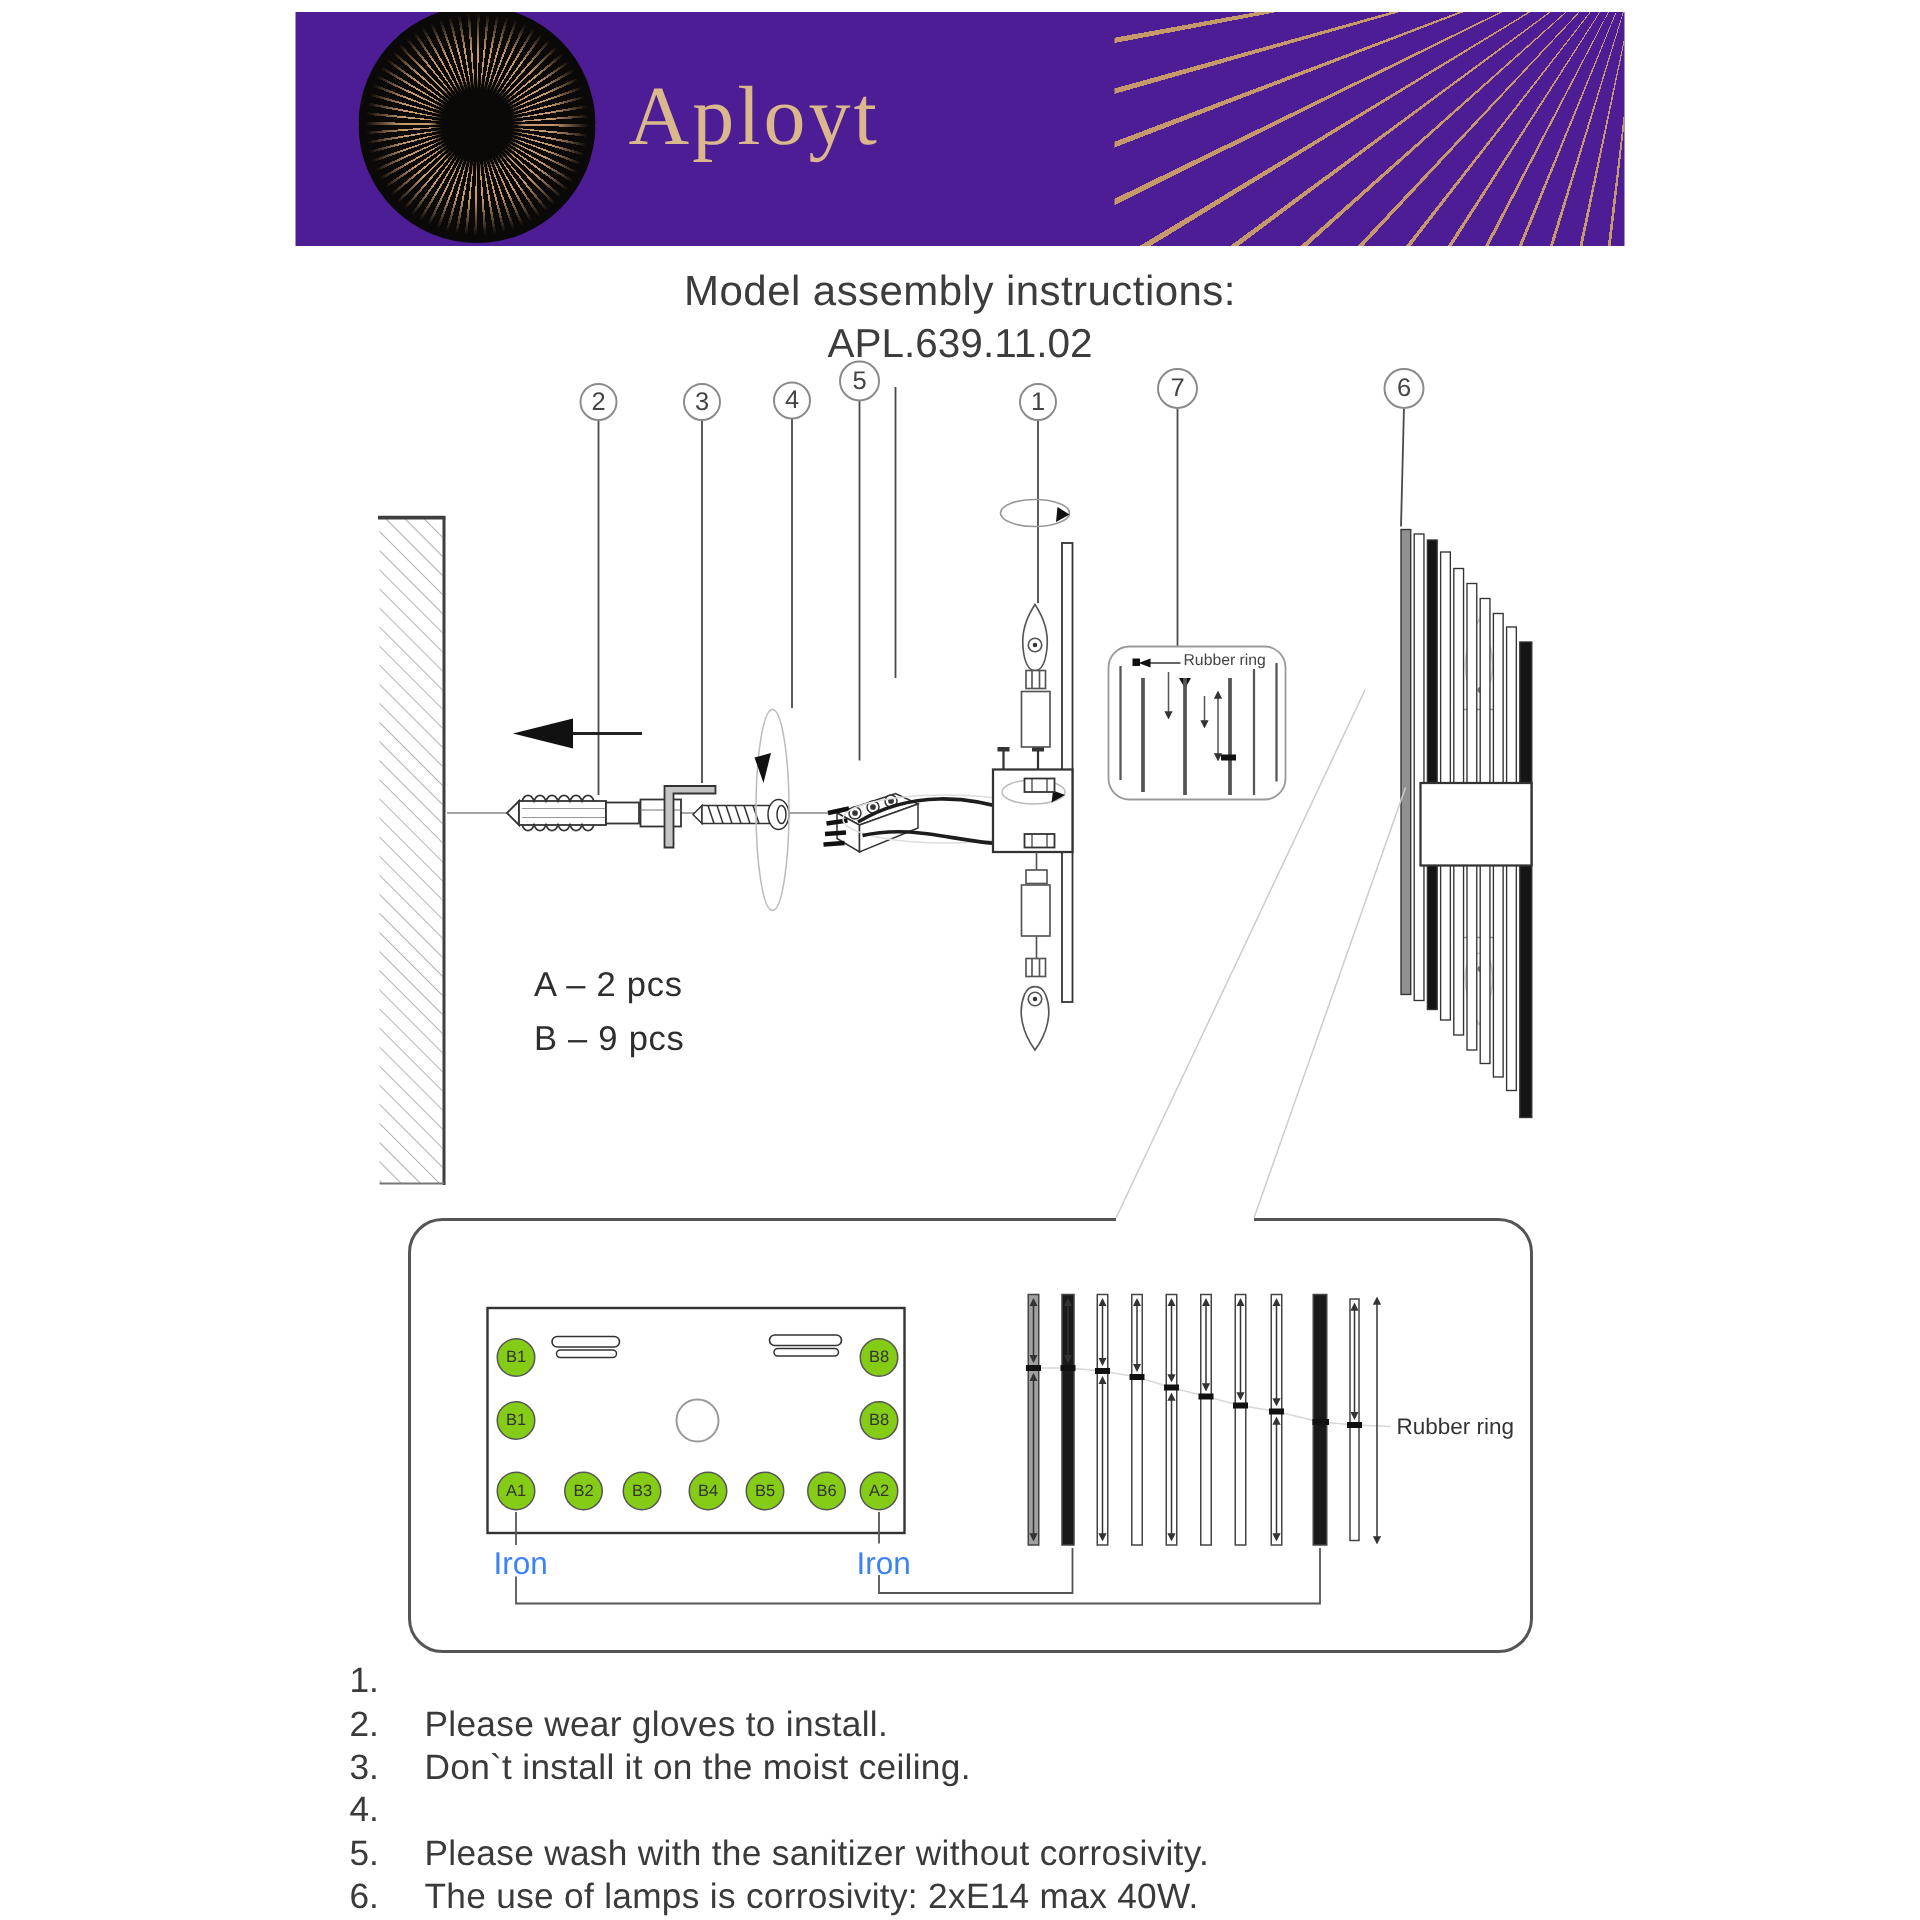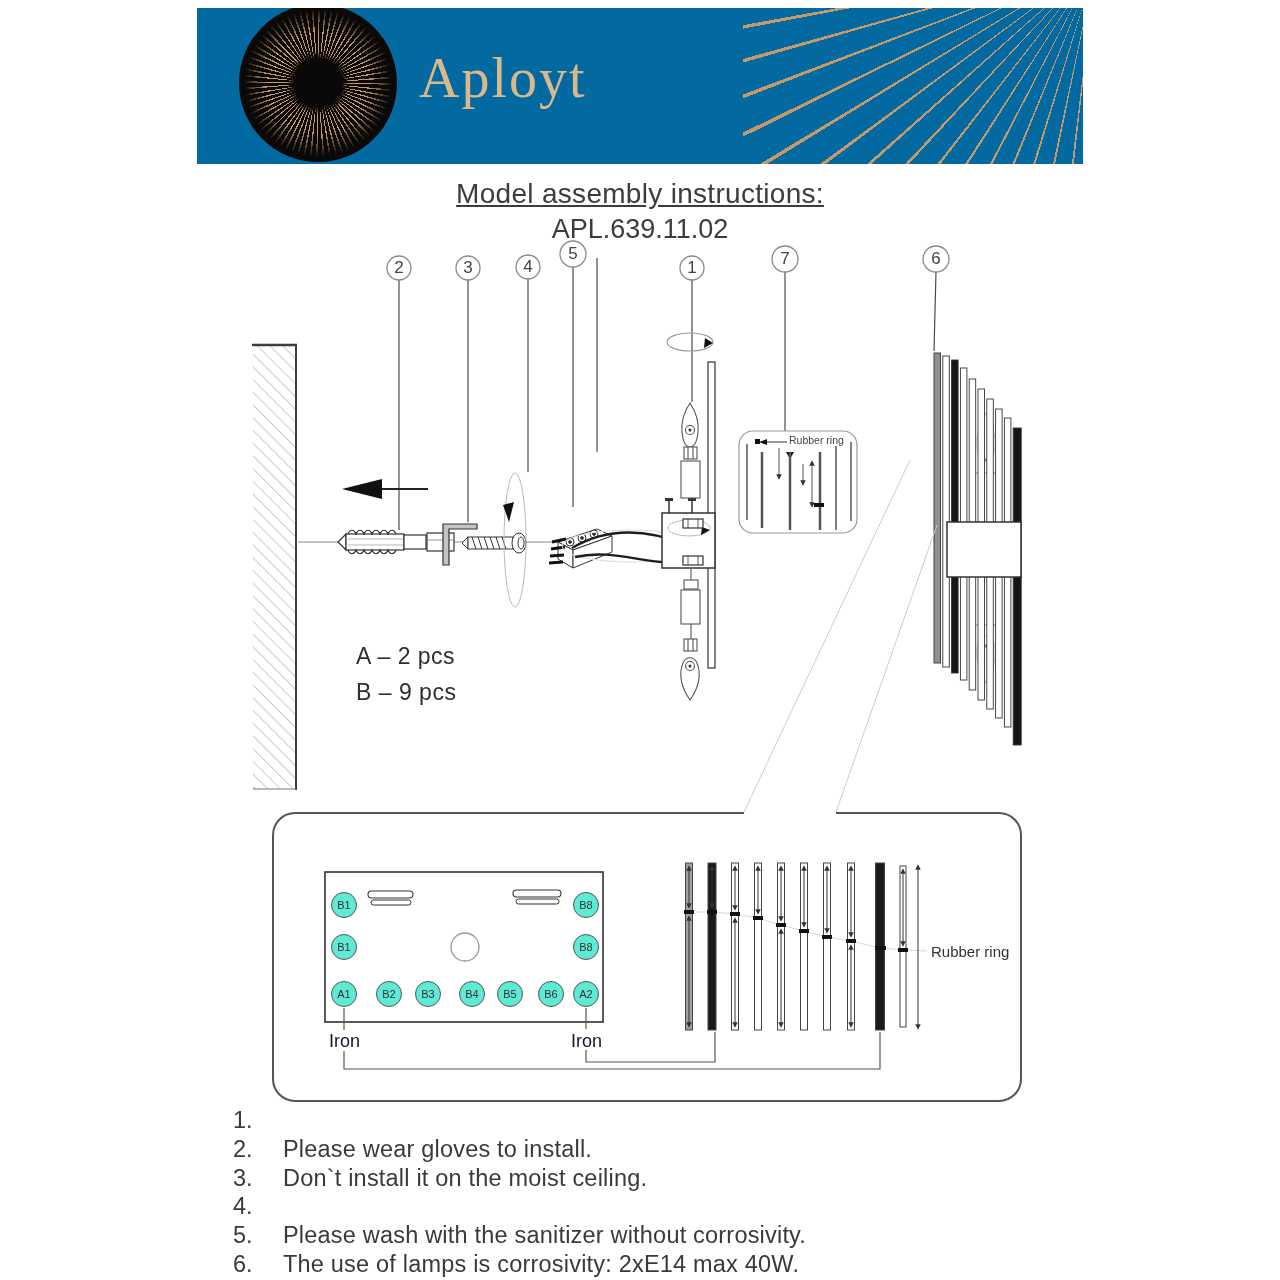--- a/index.html
+++ b/index.html
@@ -4,60 +4,60 @@
 <style>
   html,body{margin:0;padding:0;}
   body{
     width:1280px;height:1280px;position:relative;background:#ffffff;
     font-family:"Liberation Sans", sans-serif;color:#3a3a3a;overflow:hidden;
   }
 
   
   .banner{
     position:absolute;left:197px;top:8px;width:886px;height:156px;
-    background:#0369a1;overflow:hidden;
+    background:#4c1d95;overflow:hidden;
   }
   .sunburst{
     position:absolute;left:42px;top:-4px;width:158px;height:158px;border-radius:50%;
     background:
       radial-gradient(circle closest-side, #0b0908 0 24px, rgba(11,9,8,0) 32px 50px, #0b0908 74px),
       repeating-conic-gradient(#c6996b 0 1.4deg, #0b0908 1.4deg 5deg);
   }
   .brand{
     position:absolute;left:222px;top:38px;width:300px;
     font-family:"Liberation Serif", serif;font-size:56px;font-weight:normal;
     color:#d9b88c;letter-spacing:2px;
   }
   .rays{
     position:absolute;right:0;top:0;width:340px;height:156px;
     background:repeating-conic-gradient(from 150deg at 104% -30%,
       #c6996b 0 0.55deg, rgba(0,0,0,0) 0.55deg 5.2deg);
   }
 
   
   .title{position:absolute;left:0;right:0;top:178px;text-align:center;
-    font-size:28px;letter-spacing:0.3px;color:#3c3c3c;text-decoration:underline;}
+    font-size:28px;letter-spacing:0.3px;color:#3c3c3c;}
   .model{position:absolute;left:0;right:0;top:214px;text-align:center;
     font-size:27px;color:#3c3c3c;}
 
   
   .co{position:absolute;width:26px;text-align:center;font-size:17px;color:#444;}
 
   
   .qty{position:absolute;left:356px;font-size:23px;color:#2e2e2e;letter-spacing:0.5px;}
 
   
   .pc{
     position:absolute;width:26px;height:26px;box-sizing:border-box;
     border:1.5px solid #555;border-radius:50%;
     display:flex;align-items:center;justify-content:center;
-    font-size:11px;color:#333;background:#5eead4;
-  }
-
-  .iron{position:absolute;font-size:18px;color:#0f172a;}
+    font-size:11px;color:#333;background:#84cc16;
+  }
+
+  .iron{position:absolute;font-size:21px;color:#3b82f6;}
   .rr-small{position:absolute;font-size:10.5px;color:#444;}
   .rr-big{position:absolute;font-size:15px;color:#333;}
 
   
   .inst{position:absolute;left:233px;top:1106px;width:900px;}
   .inst .row{display:flex;line-height:28.8px;font-size:23.5px;color:#3a3a3a;}
   .inst .num{width:34px;flex:none;}
   .inst .txt{margin-left:16px;letter-spacing:0.2px;}
 
   svg{position:absolute;left:0;top:0;}

